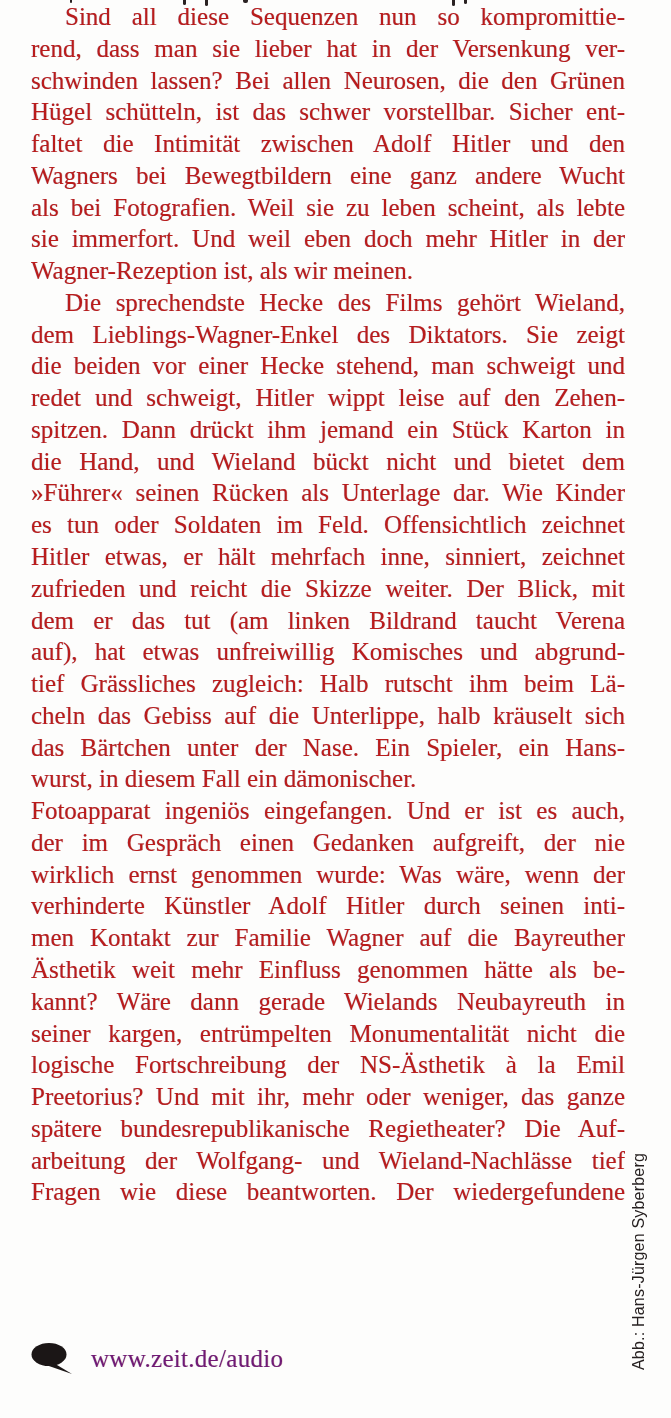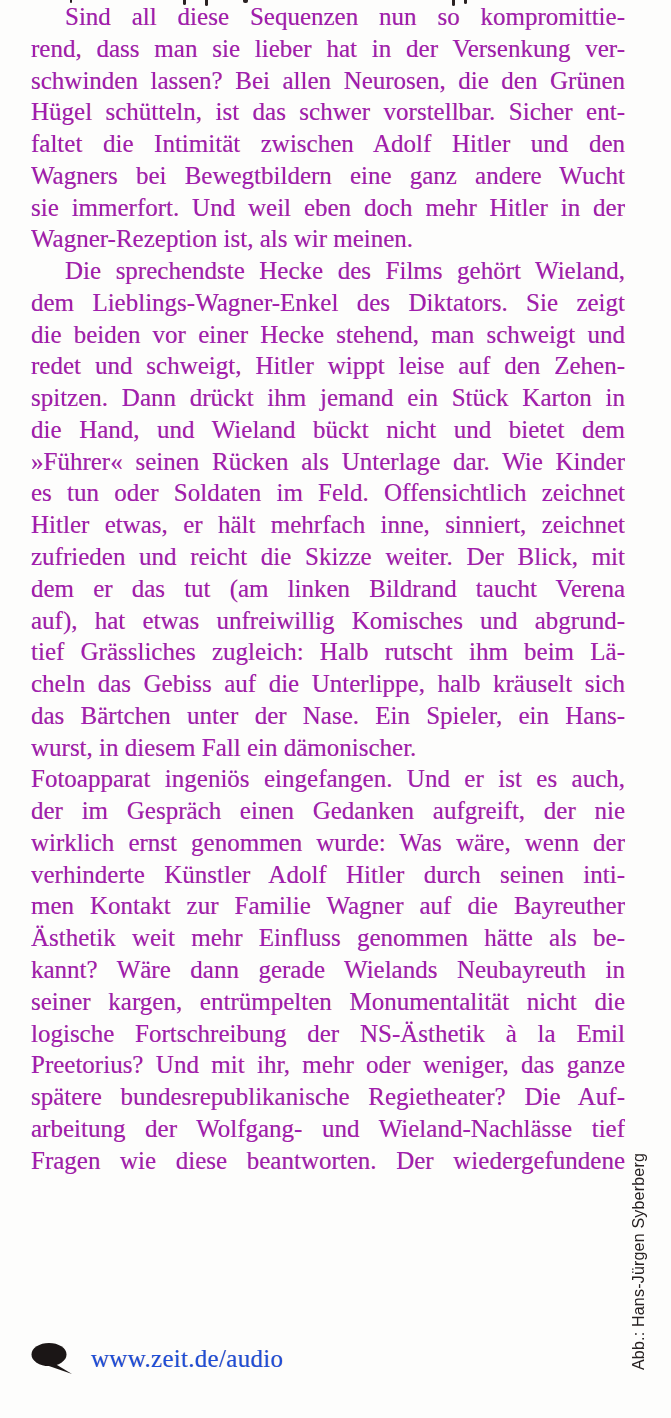--- a/index.html
+++ b/index.html
@@ -17,21 +17,21 @@
     color: #211b1b;
   }
   
   .column {
     position: absolute;
     left: 31px;
     top: 1px;
     width: 594px;
     font-size: 25px;
     line-height: 31.78px;
-    color: #a21caf;
+    color: #b91c1c;
     text-shadow: 0.5px 0 0.4px rgba(150,50,25,0.28), -0.5px 0 0.4px rgba(30,50,150,0.20);
   }
   .line {
     height: 31.78px;
     overflow: hidden;
     text-align: justify;
     text-align-last: justify;
     -moz-text-align-last: justify;
   }
   .line.para-start { text-indent: 34px; }
@@ -51,21 +51,21 @@
     position: absolute;
     left: 30px;
     top: 1341px;
     display: flex;
     align-items: center;
     gap: 15px;
   }
   .bubble-icon { display: block; width: 46px; height: 36px; }
   .audio-url {
     font-size: 25px;
-    color: #1d4ed8;
+    color: #701a75;
     letter-spacing: 0.3px;
     text-shadow: 0.5px 0 0.4px rgba(150,50,25,0.28), -0.5px 0 0.4px rgba(30,50,150,0.20);
   }
   
   .photo-credit {
     position: absolute;
     left: 629px;
     top: 1370px;
     transform: rotate(-90deg);
     transform-origin: 0 0;
@@ -91,20 +91,21 @@
     <div class="frag" style="left:464px; top:0; width:3px; height:4px;"></div>
   </div>
 
   <div class="column" id="article-column">
       <div class="line para-start">Sind all diese Sequenzen nun so kompromittie-</div>
       <div class="line">rend, dass man sie lieber hat in der Versenkung ver-</div>
       <div class="line">schwinden lassen? Bei allen Neurosen, die den Grünen</div>
       <div class="line">Hügel schütteln, ist das schwer vorstellbar. Sicher ent-</div>
       <div class="line">faltet die Intimität zwischen Adolf Hitler und den</div>
       <div class="line">Wagners bei Bewegtbildern eine ganz andere Wucht</div>
+      <div class="line">als bei Fotografien. Weil sie zu leben scheint, als lebte</div>
       <div class="line">sie immerfort. Und weil eben doch mehr Hitler in der</div>
       <div class="line para-end">Wagner-Rezeption ist, als wir meinen.</div>
       <div class="line para-start">Die sprechendste Hecke des Films gehört Wieland,</div>
       <div class="line">dem Lieblings-Wagner-Enkel des Diktators. Sie zeigt</div>
       <div class="line">die beiden vor einer Hecke stehend, man schweigt und</div>
       <div class="line">redet und schweigt, Hitler wippt leise auf den Zehen-</div>
       <div class="line">spitzen. Dann drückt ihm jemand ein Stück Karton in</div>
       <div class="line">die Hand, und Wieland bückt nicht und bietet dem</div>
       <div class="line">»Führer« seinen Rücken als Unterlage dar. Wie Kinder</div>
       <div class="line">es tun oder Soldaten im Feld. Offensichtlich zeichnet</div>

